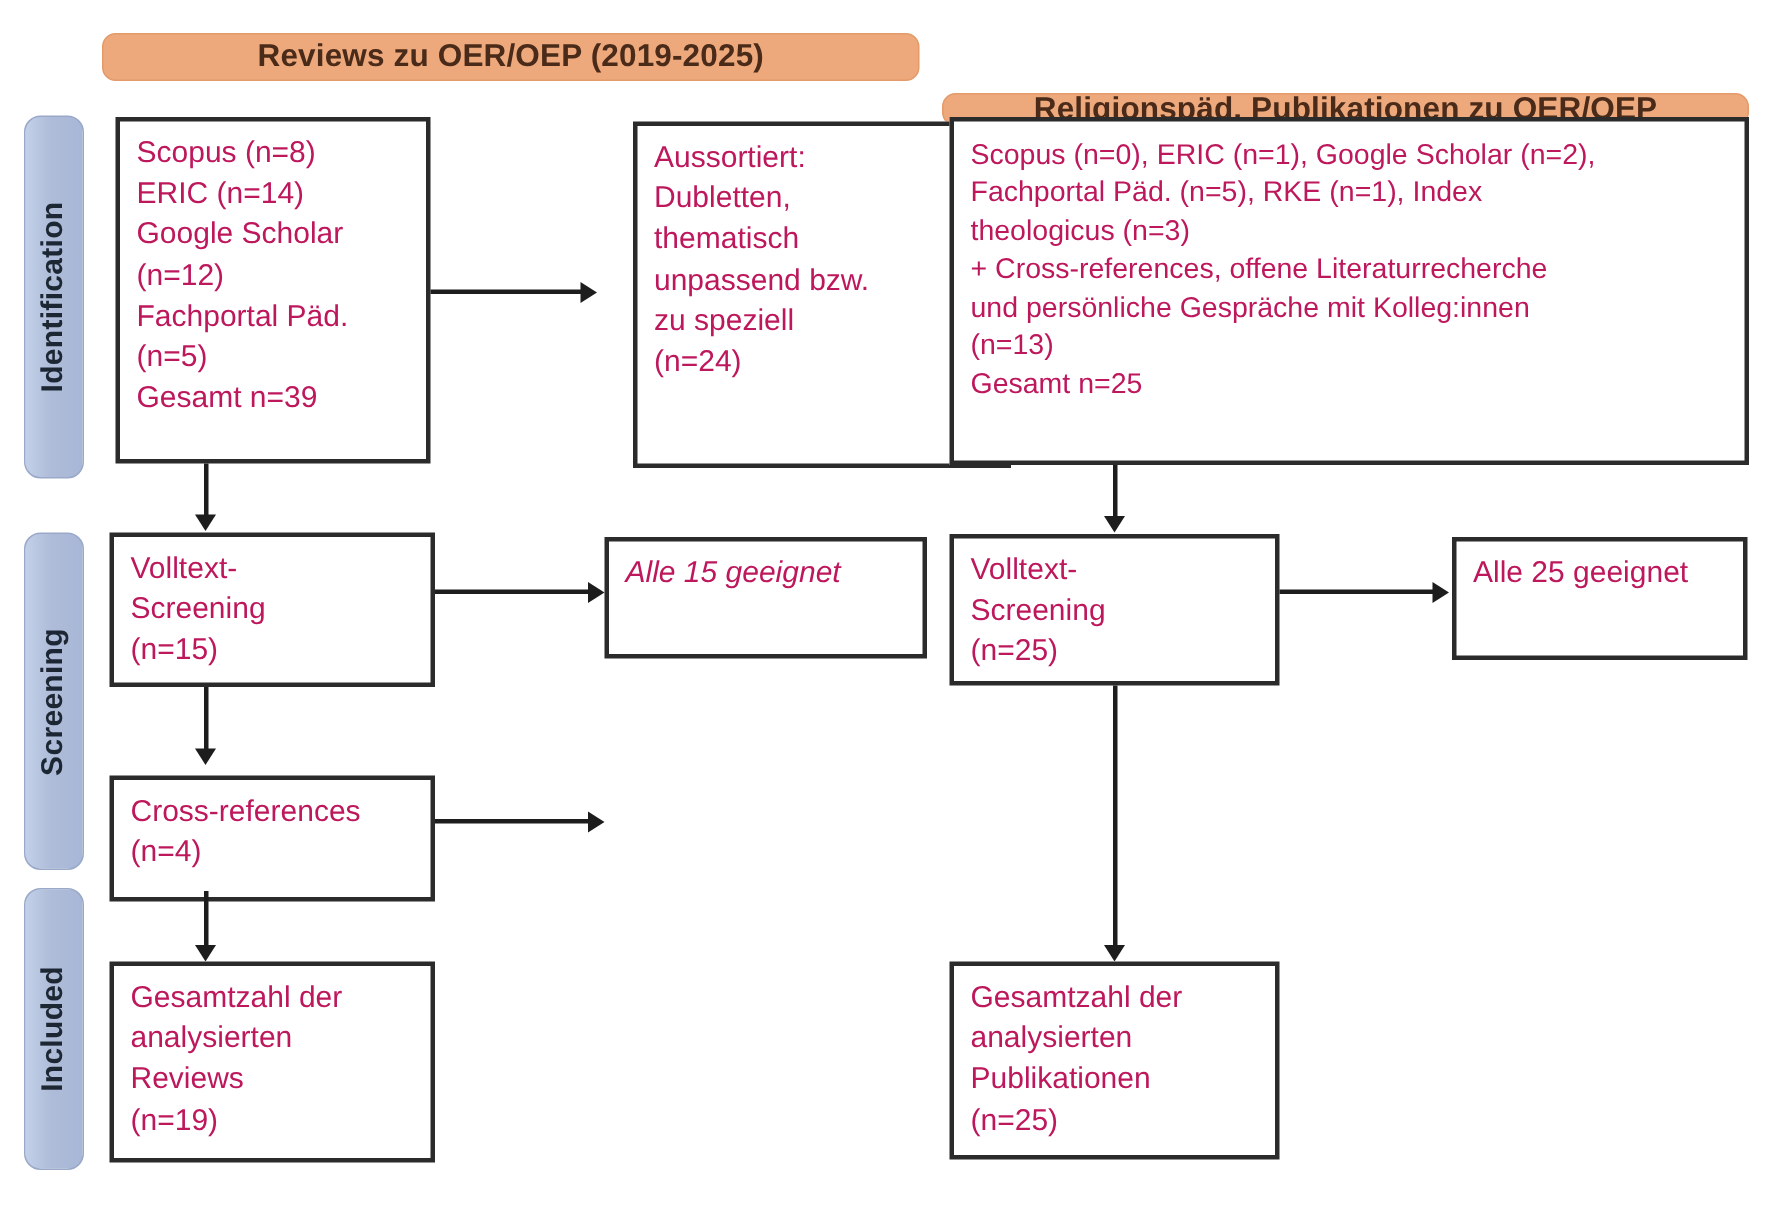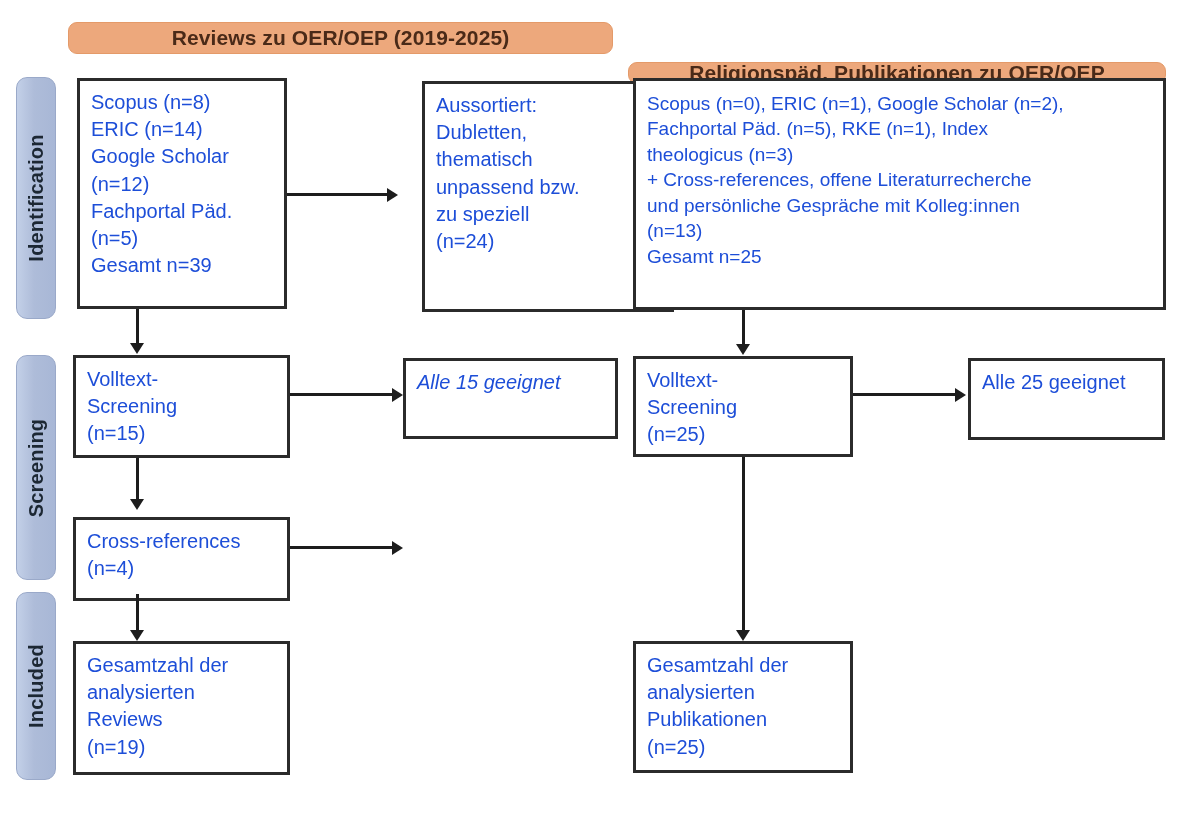--- a/index.html
+++ b/index.html
@@ -54,21 +54,21 @@
     letter-spacing: 0.1px;
   }
 
   
   .flow-box {
     position: absolute;
     background: #ffffff;
     border: 3px solid #2b2b2b;
     box-sizing: border-box;
     padding: 8px 9px 6px 11px;
-    color: #1d4ed8;
+    color: #be185d;
     font-size: 20px;
     line-height: 1.36;
     white-space: pre-line;
     overflow: hidden;
   }
   .flow-box.wide-text {
     font-size: 19px;
     line-height: 1.34;
     padding-top: 10px;
   }

